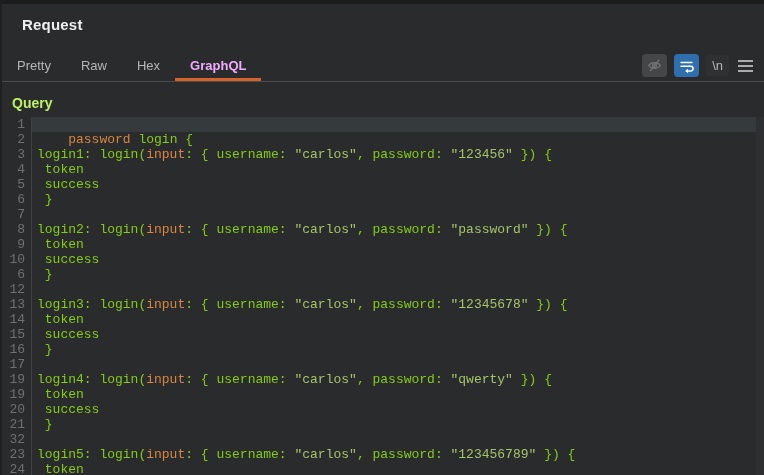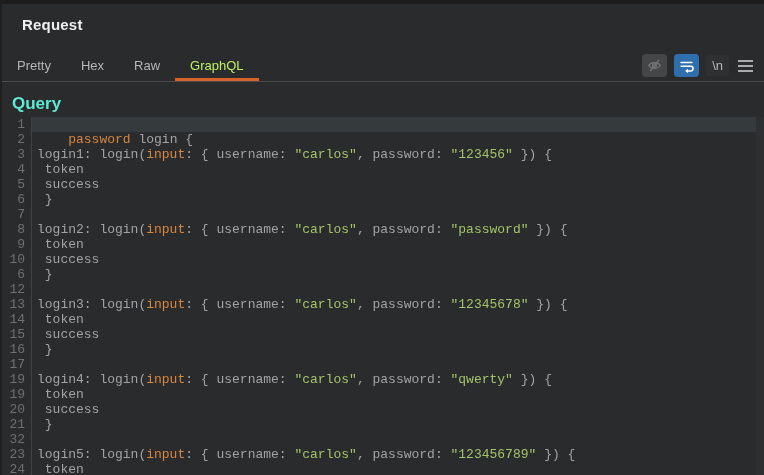--- a/index.html
+++ b/index.html
@@ -24,21 +24,21 @@
     display: flex; align-items: stretch;
     border-bottom: 1px solid #4a4b4d;
   }
   .tab {
     position: relative;
     padding: 0 15px;
     display: flex; align-items: center;
     font-size: 13px; color: #b4b6b8;
     cursor: default; white-space: nowrap;
   }
-  .tab.active { color: #bef264; }
+  .tab.active { color: #f0abfc; font-weight: bold; }
   .tab-underline {
     position: absolute; left: 0; right: 0; bottom: 0; height: 3px;
     background: var(--accent_orange, #d7622c);
   }
   .toolbar {
     margin-left: auto;
     display: flex; align-items: center; gap: 7px;
     padding-right: 9px;
   }
   .icon-btn {
@@ -50,39 +50,39 @@
   .icon-btn.blue-bg { background: var(--icon_blue, #2f6fad); }
   .nl-btn {
     font-size: 13px; color: #b3b5b7;
     background: #2f3032; border: none; border-radius: 3px;
     padding: 3px 6px; font-family: "Liberation Sans", sans-serif;
   }
   .burger { display: flex; flex-direction: column; gap: 3px; padding: 2px; background: none; border: none; }
   .burger span { display: block; width: 15px; height: 2px; background: #a9abad; }
 
   .query-row { padding: 12px 0 0 10px; height: 29px; }
-  .query-label { color: #5eead4; font-size: 17px; font-weight: 600; }
+  .query-label { color: #bef264; font-size: 14px; font-weight: 600; }
 
   .editor {
     margin-top: 6px;
     font-family: "Liberation Mono", monospace;
     font-size: 13px; line-height: 15px;
     position: relative;
     padding-right: 8px;
   }
   .ed-row { display: flex; height: 15px; white-space: pre; }
   .ed-num {
     flex: 0 0 30px; width: 30px;
     text-align: right; padding-right: 6px;
     color: #6e7072;
     border-right: 1px solid #3f4143;
   }
   .ed-code { flex: 1; padding-left: 5px; color: #c4c6c8; }
   .ed-row.current .ed-code { background: #353a3d; }
-  .seg-d { color: #a3a3a3; }
+  .seg-d { color: #84cc16; }
   .seg-k { color: var(--keyword_orange, #d9863f); }
   .seg-s { color: var(--string_green, #a4c46a); }
   .scroll-strip {
     position: absolute; top: 0; right: 0; bottom: -2px; width: 8px;
     background: #2e2f31;
   }
 </style>
 </head>
 <body>
 
@@ -91,24 +91,24 @@
   <div class="panel-header">
     <span class="panel-title">Request</span>
   </div>
 
   <div class="tabbar">
 
     <div class="tab">
         <span>Pretty</span>
       </div>
       <div class="tab">
-        <span>Hex</span>
+        <span>Raw</span>
       </div>
       <div class="tab">
-        <span>Raw</span>
+        <span>Hex</span>
       </div>
       <div class="tab active">
         <span>GraphQL</span>
         <span class="tab-underline"></span>
       </div>
 
     <div class="toolbar">
       <button class="icon-btn gray-bg" title="">
         <svg width="17" height="17" viewBox="0 0 20 20">
           <path d="M3 10 C6.2 5.6 13.8 5.6 17 10 C13.8 14.4 6.2 14.4 3 10 Z" fill="none" stroke="#737476" stroke-width="1.5"></path>

